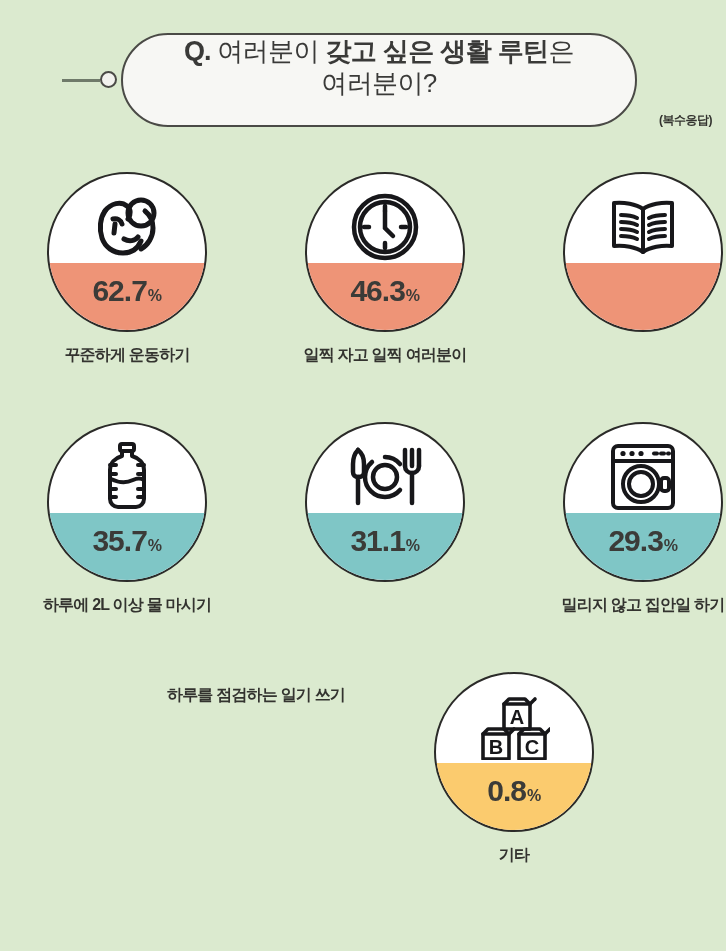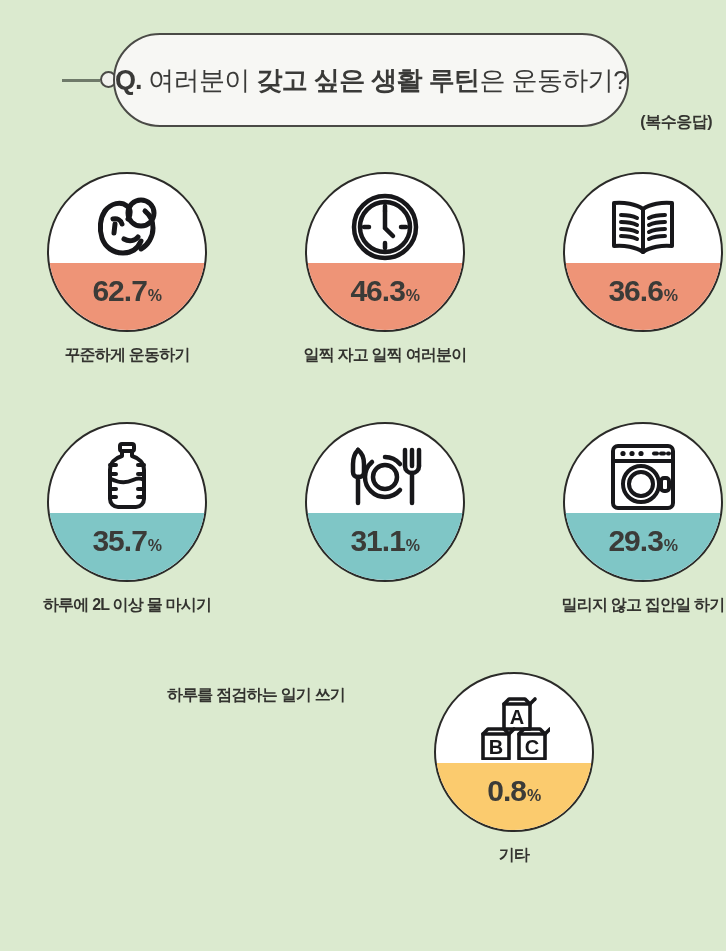--- a/index.html
+++ b/index.html
@@ -17,31 +17,32 @@
   }
 
   
   .header-wrap {
     position: relative;
     width: 726px;
     height: 150px;
   }
   .bubble {
     position: absolute;
-    left: 113px;
+    left: 121px;
     top: 33px;
     width: 516px;
     height: 94px;
     background: #f7f7f4;
     border: 2px solid #4a4a46;
     border-radius: 48px;
     box-sizing: border-box;
     display: flex;
+    flex-direction: column;
     align-items: center;
-    justify-content: space-between;
+    justify-content: flex-start;
     text-align: center;
   }
   .q-line {
     font-size: 26px;
     line-height: 32px;
     letter-spacing: -0.6px;
     white-space: nowrap;
   }
   .q-mark {
     font-weight: 700;
@@ -67,21 +68,21 @@
     height: 17px;
     border: 2px solid #4a4a46;
     border-radius: 50%;
     background: #f2f2ee;
     box-sizing: border-box;
   }
   .multi-note {
     position: absolute;
     right: 14px;
     top: 112px;
-    font-size: 16px;
+    font-size: 12px;
     font-weight: 700;
     letter-spacing: -0.5px;
     color: #33332f;
   }
 
   
   .rows {
     position: relative;
   }
   .row {
@@ -160,21 +161,21 @@
 </style>
 </head>
 <body style="background: rgb(219, 234, 207);">
 
 <div class="header-wrap">
   <div class="pin-line"></div>
   <div class="pin-dot"></div>
 
   <div class="bubble">
     <div class="q-line"><span class="q-mark">Q.</span><span> 여러분이 </span><span class="q-strong">갖고 싶은 생활 루틴</span><span>은</span></div>
-    <div class="q-line">운동하기?</div>
+    <div class="q-line">여러분이?</div>
   </div>
 
   <div class="multi-note">(복수응답)</div>
 </div>
 
 <div class="rows">
 
   <div class="row row-1">
 
     <div class="item">
@@ -225,21 +226,20 @@
             <path d="M15 19c5 0 12 1 16 3"></path>
             <path d="M15 26c5 0 12 1 16 3"></path>
             <path d="M15 33c5 0 12 1 16 3"></path>
             <path d="M15 40c5 0 12 1 16 3"></path>
             <path d="M59 19c-5 0-12 1-16 3"></path>
             <path d="M59 26c-5 0-12 1-16 3"></path>
             <path d="M59 33c-5 0-12 1-16 3"></path>
             <path d="M59 40c-5 0-12 1-16 3"></path>
           </svg>
         </div>
-        <div class="gauge-value"><span>36.6</span><span class="pct">%</span></div>
       </div>
     </div>
 
   </div>
 
   <div class="row row-2">
 
     <div class="item">
       <div class="gauge">
         <div class="gauge-fill" style="background:#7fc6c6"></div>

